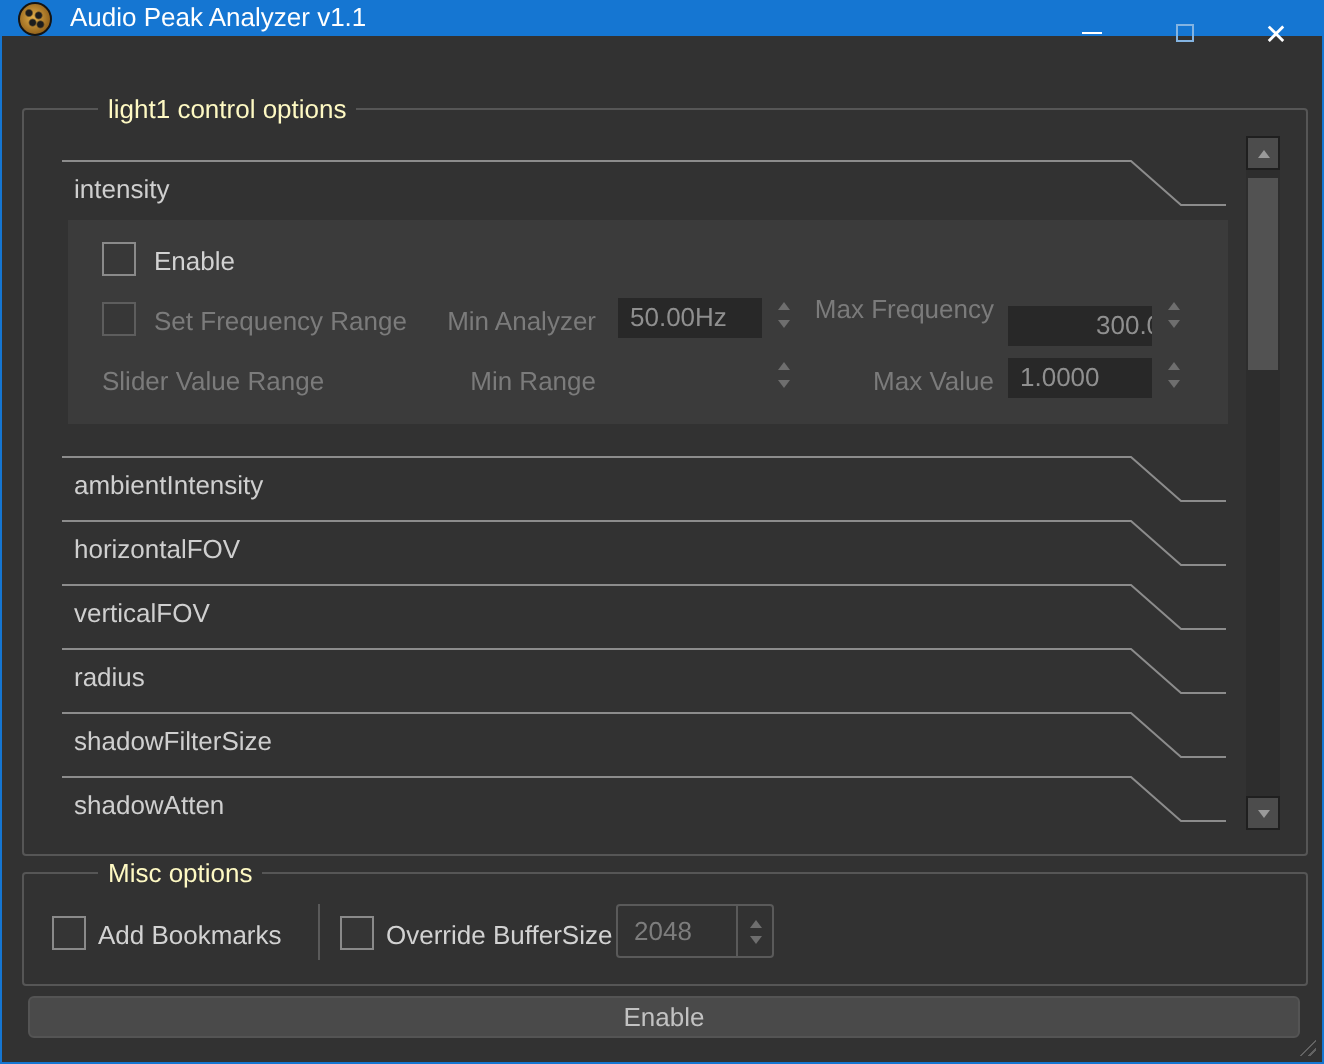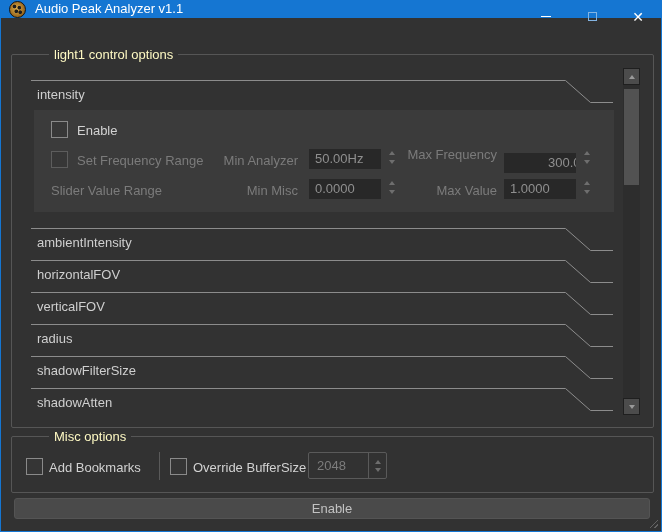--- a/index.html
+++ b/index.html
@@ -115,22 +115,21 @@
         <div class="tri-down"></div>
       </div>
       <div class="abs lbl dim" style="right:117px; top:37px;">Max Frequency</div>
       <div class="abs spinfield" style="left:470px; top:43px;padding-left:44px;">300.00Hz</div>
       <div class="abs spin-arrows" style="left:550px; top:41px;">
         <div class="tri-up"></div>
         <div class="tri-down"></div>
       </div>
 
       <div class="abs lbl dim" style="left:17px; top:73px;">Slider Value Range</div>
-      <div class="abs lbl dim" style="right:316px; top:73px;">Min Misc</div>
-      <div class="abs spinfield" style="left:275px; top:69px;">0.0000</div>
+      <div class="abs lbl dim" style="right:316px; top:73px;">Min Range</div>
       <div class="abs spin-arrows" style="left:355px; top:71px;">
         <div class="tri-up"></div>
         <div class="tri-down"></div>
       </div>
       <div class="abs lbl dim" style="right:117px; top:73px;">Max Value</div>
       <div class="abs spinfield" style="left:470px; top:69px;">1.0000</div>
       <div class="abs spin-arrows" style="left:550px; top:71px;">
         <div class="tri-up"></div>
         <div class="tri-down"></div>
       </div>

